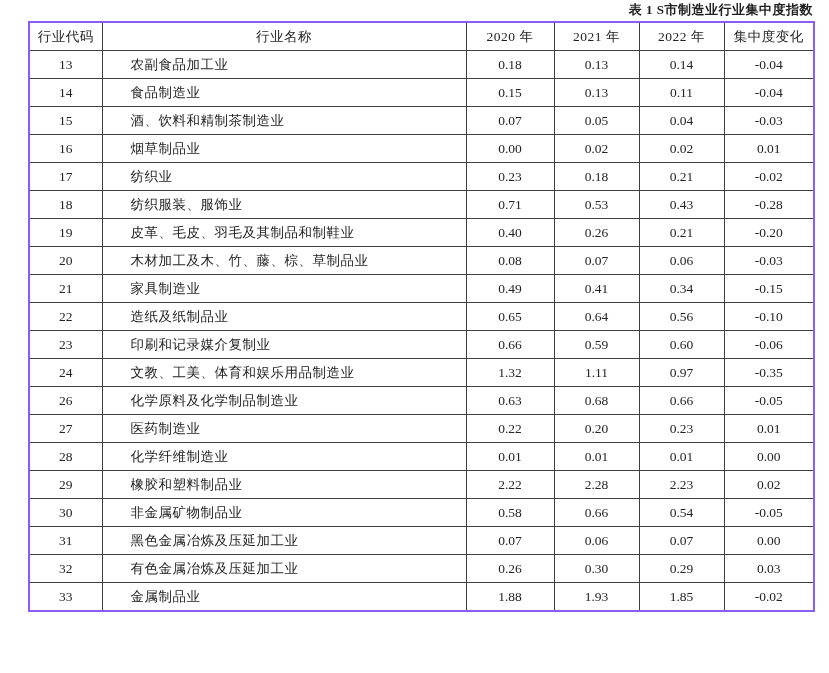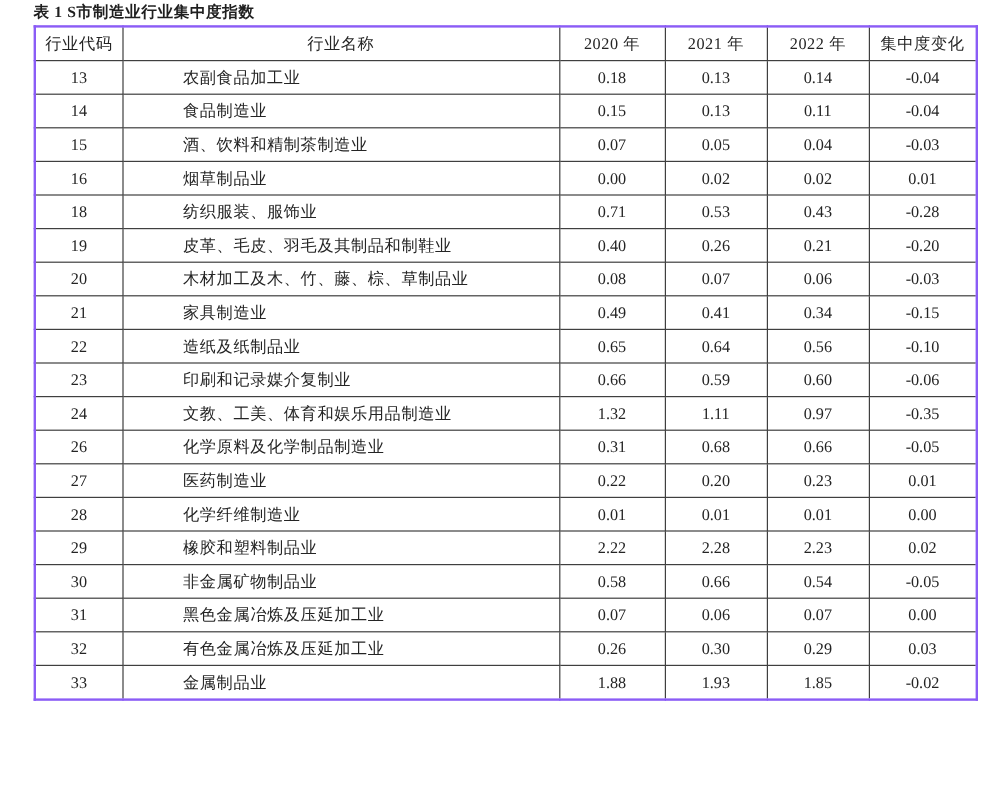--- a/index.html
+++ b/index.html
@@ -16,21 +16,21 @@
     position: relative;
     width: 829px;
     height: 673px;
     background: #ffffff;
   }
   .table-title {
     position: absolute;
     top: 1px;
     left: 28px;
     width: 785px;
-    text-align: left;
+    text-align: right;
     font-size: 13px;
     font-weight: bold;
     letter-spacing: 0.5px;
     color: #1f1f1f;
     line-height: 18px;
   }
   .table-wrap {
     position: absolute;
     top: 21px;
     left: 28px;
@@ -52,21 +52,21 @@
     vertical-align: middle;
     color: #242424;
     white-space: nowrap;
     overflow: hidden;
   }
   table.concentration th {
     letter-spacing: 0.5px;
   }
   table.concentration td.name-cell {
     text-align: left;
-    padding-left: 50px;
+    padding-left: 28px;
     letter-spacing: 0.5px;
   }
   col.c-code   { width: 73px; }
   col.c-name   { width: 364px; }
   col.c-y2020  { width: 88px; }
   col.c-y2021  { width: 85px; }
   col.c-y2022  { width: 85px; }
   col.c-change { width: 90px; }
 </style>
 </head>
@@ -123,20 +123,28 @@
     </tr>
           <tr>
       <td>16</td>
       <td class="name-cell">烟草制品业</td>
       <td>0.00</td>
       <td>0.02</td>
       <td>0.02</td>
       <td>0.01</td>
     </tr>
           <tr>
+      <td>17</td>
+      <td class="name-cell">纺织业</td>
+      <td>0.23</td>
+      <td>0.18</td>
+      <td>0.21</td>
+      <td>-0.02</td>
+    </tr>
+          <tr>
       <td>18</td>
       <td class="name-cell">纺织服装、服饰业</td>
       <td>0.71</td>
       <td>0.53</td>
       <td>0.43</td>
       <td>-0.28</td>
     </tr>
           <tr>
       <td>19</td>
       <td class="name-cell">皮革、毛皮、羽毛及其制品和制鞋业</td>
@@ -181,21 +189,21 @@
       <td>24</td>
       <td class="name-cell">文教、工美、体育和娱乐用品制造业</td>
       <td>1.32</td>
       <td>1.11</td>
       <td>0.97</td>
       <td>-0.35</td>
     </tr>
           <tr>
       <td>26</td>
       <td class="name-cell">化学原料及化学制品制造业</td>
-      <td>0.31</td>
+      <td>0.63</td>
       <td>0.68</td>
       <td>0.66</td>
       <td>-0.05</td>
     </tr>
           <tr>
       <td>27</td>
       <td class="name-cell">医药制造业</td>
       <td>0.22</td>
       <td>0.20</td>
       <td>0.23</td>

